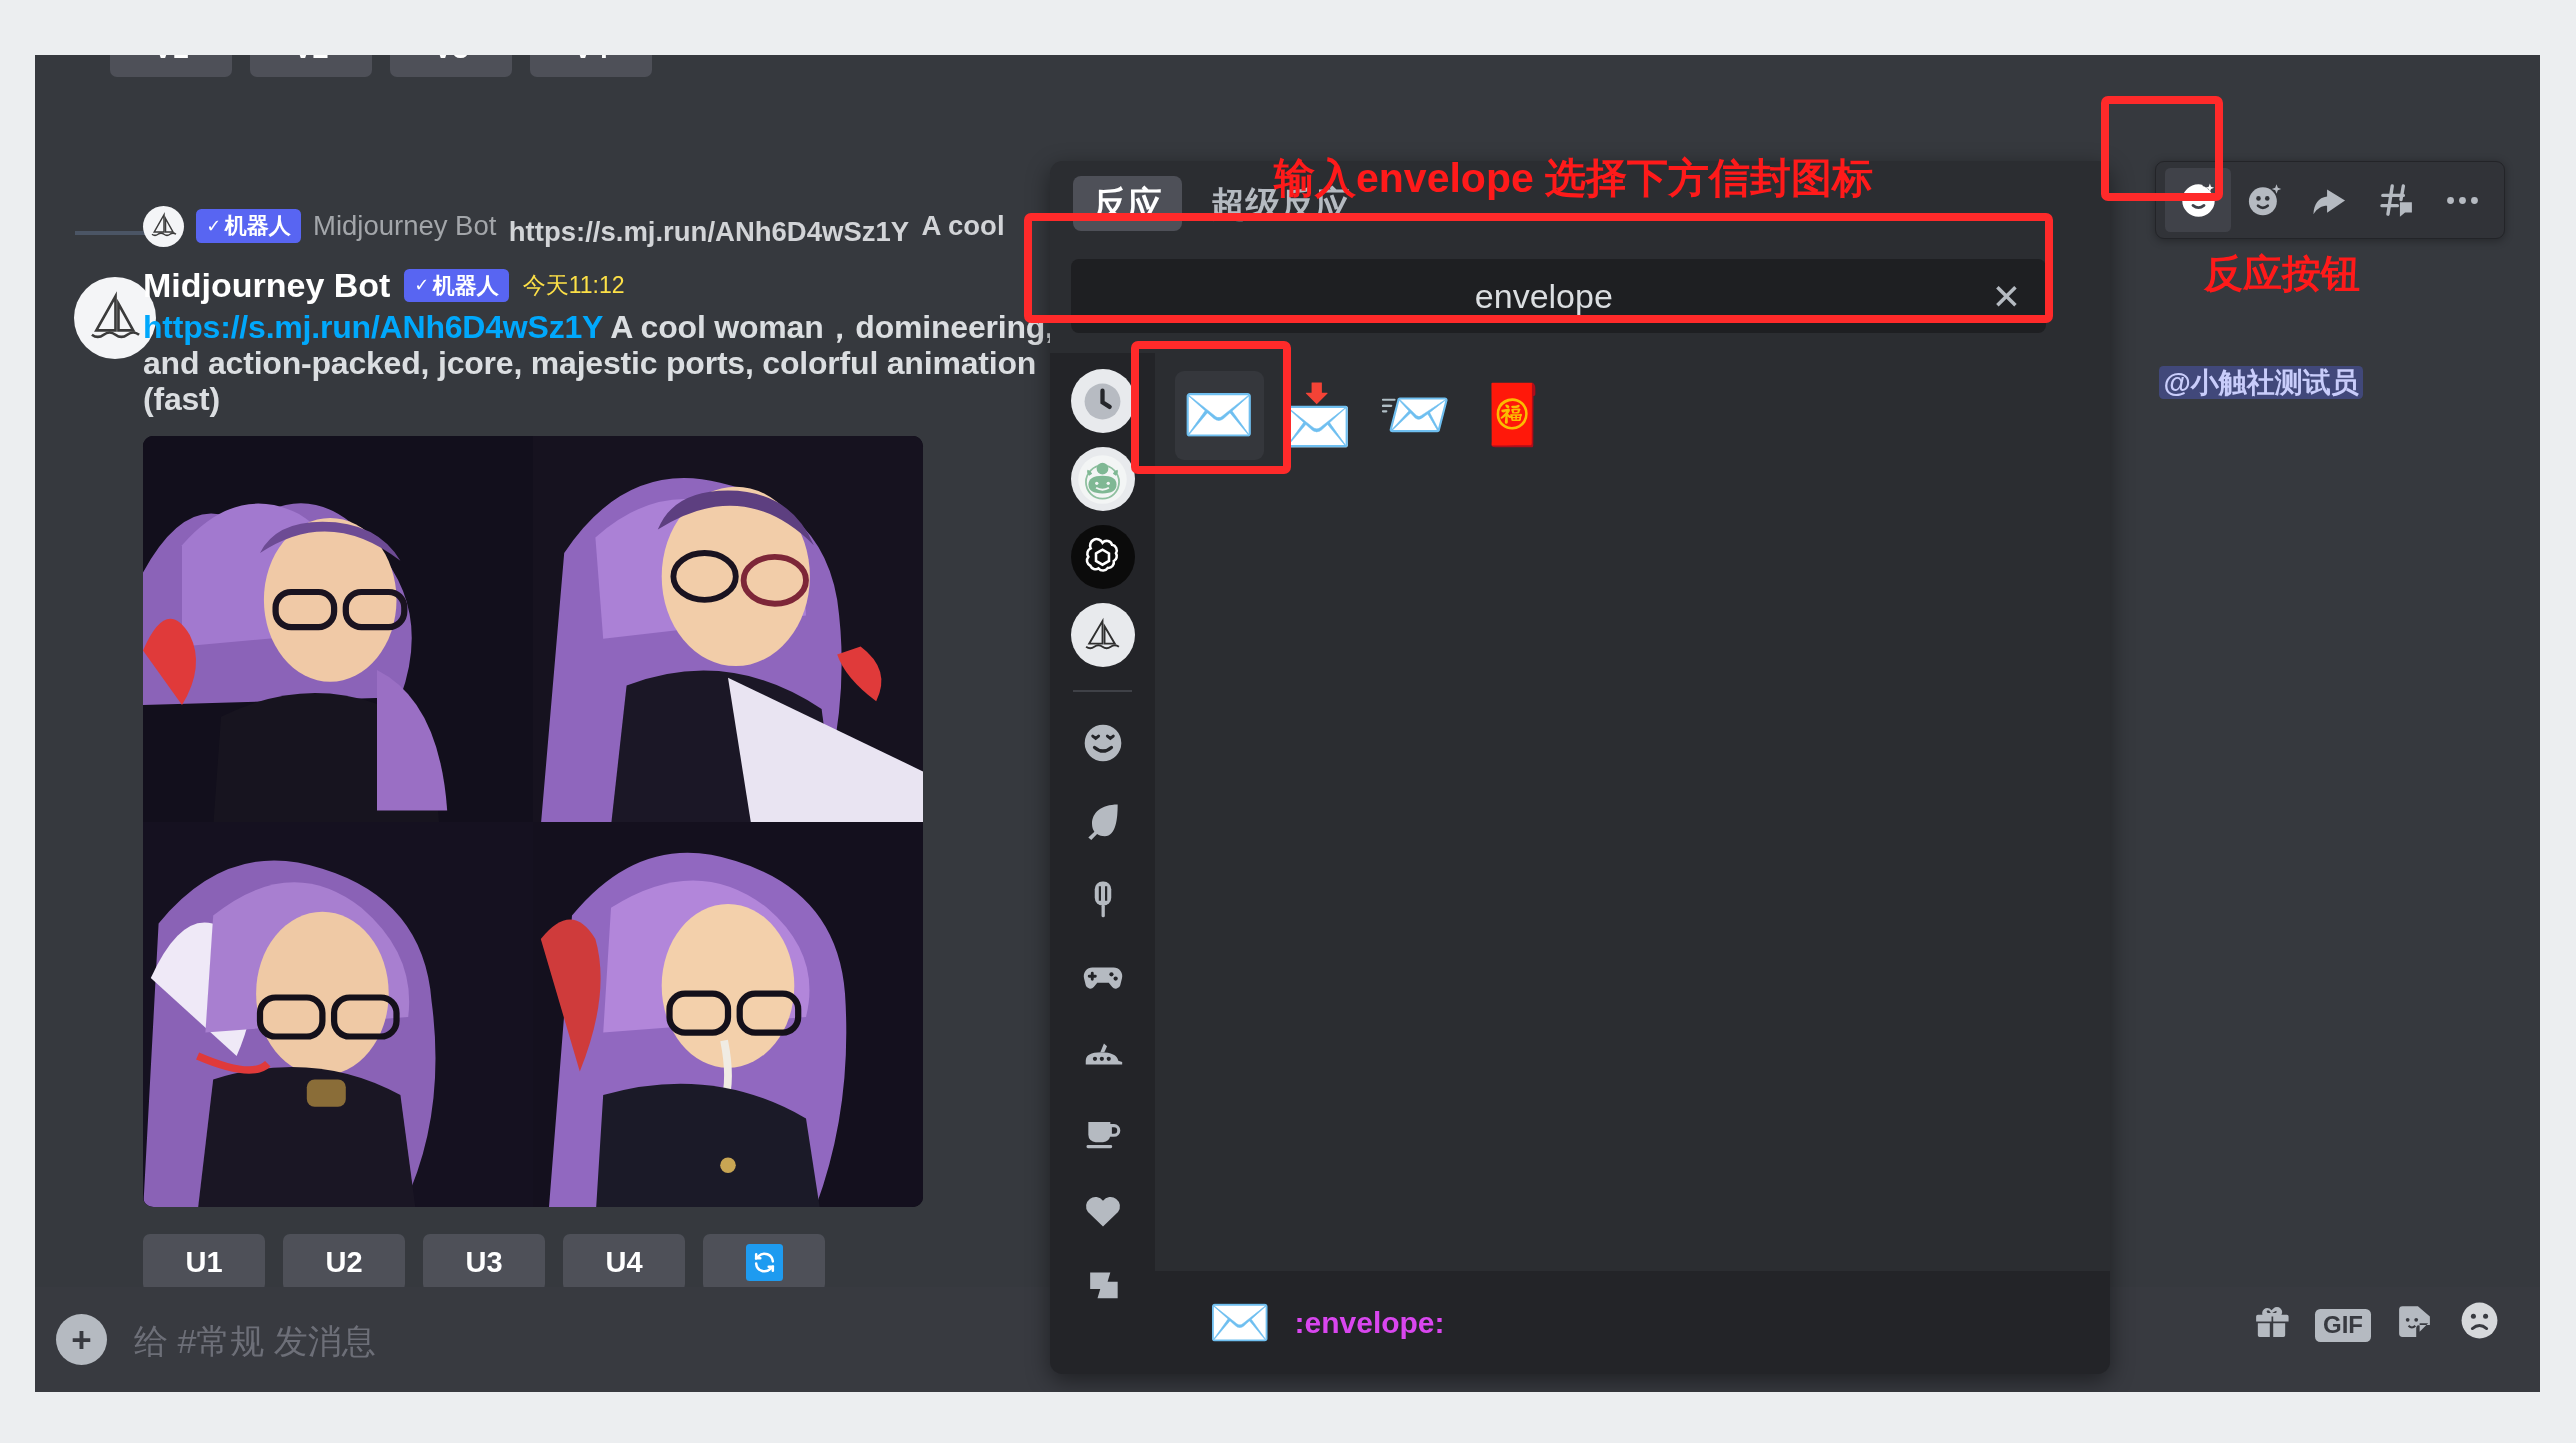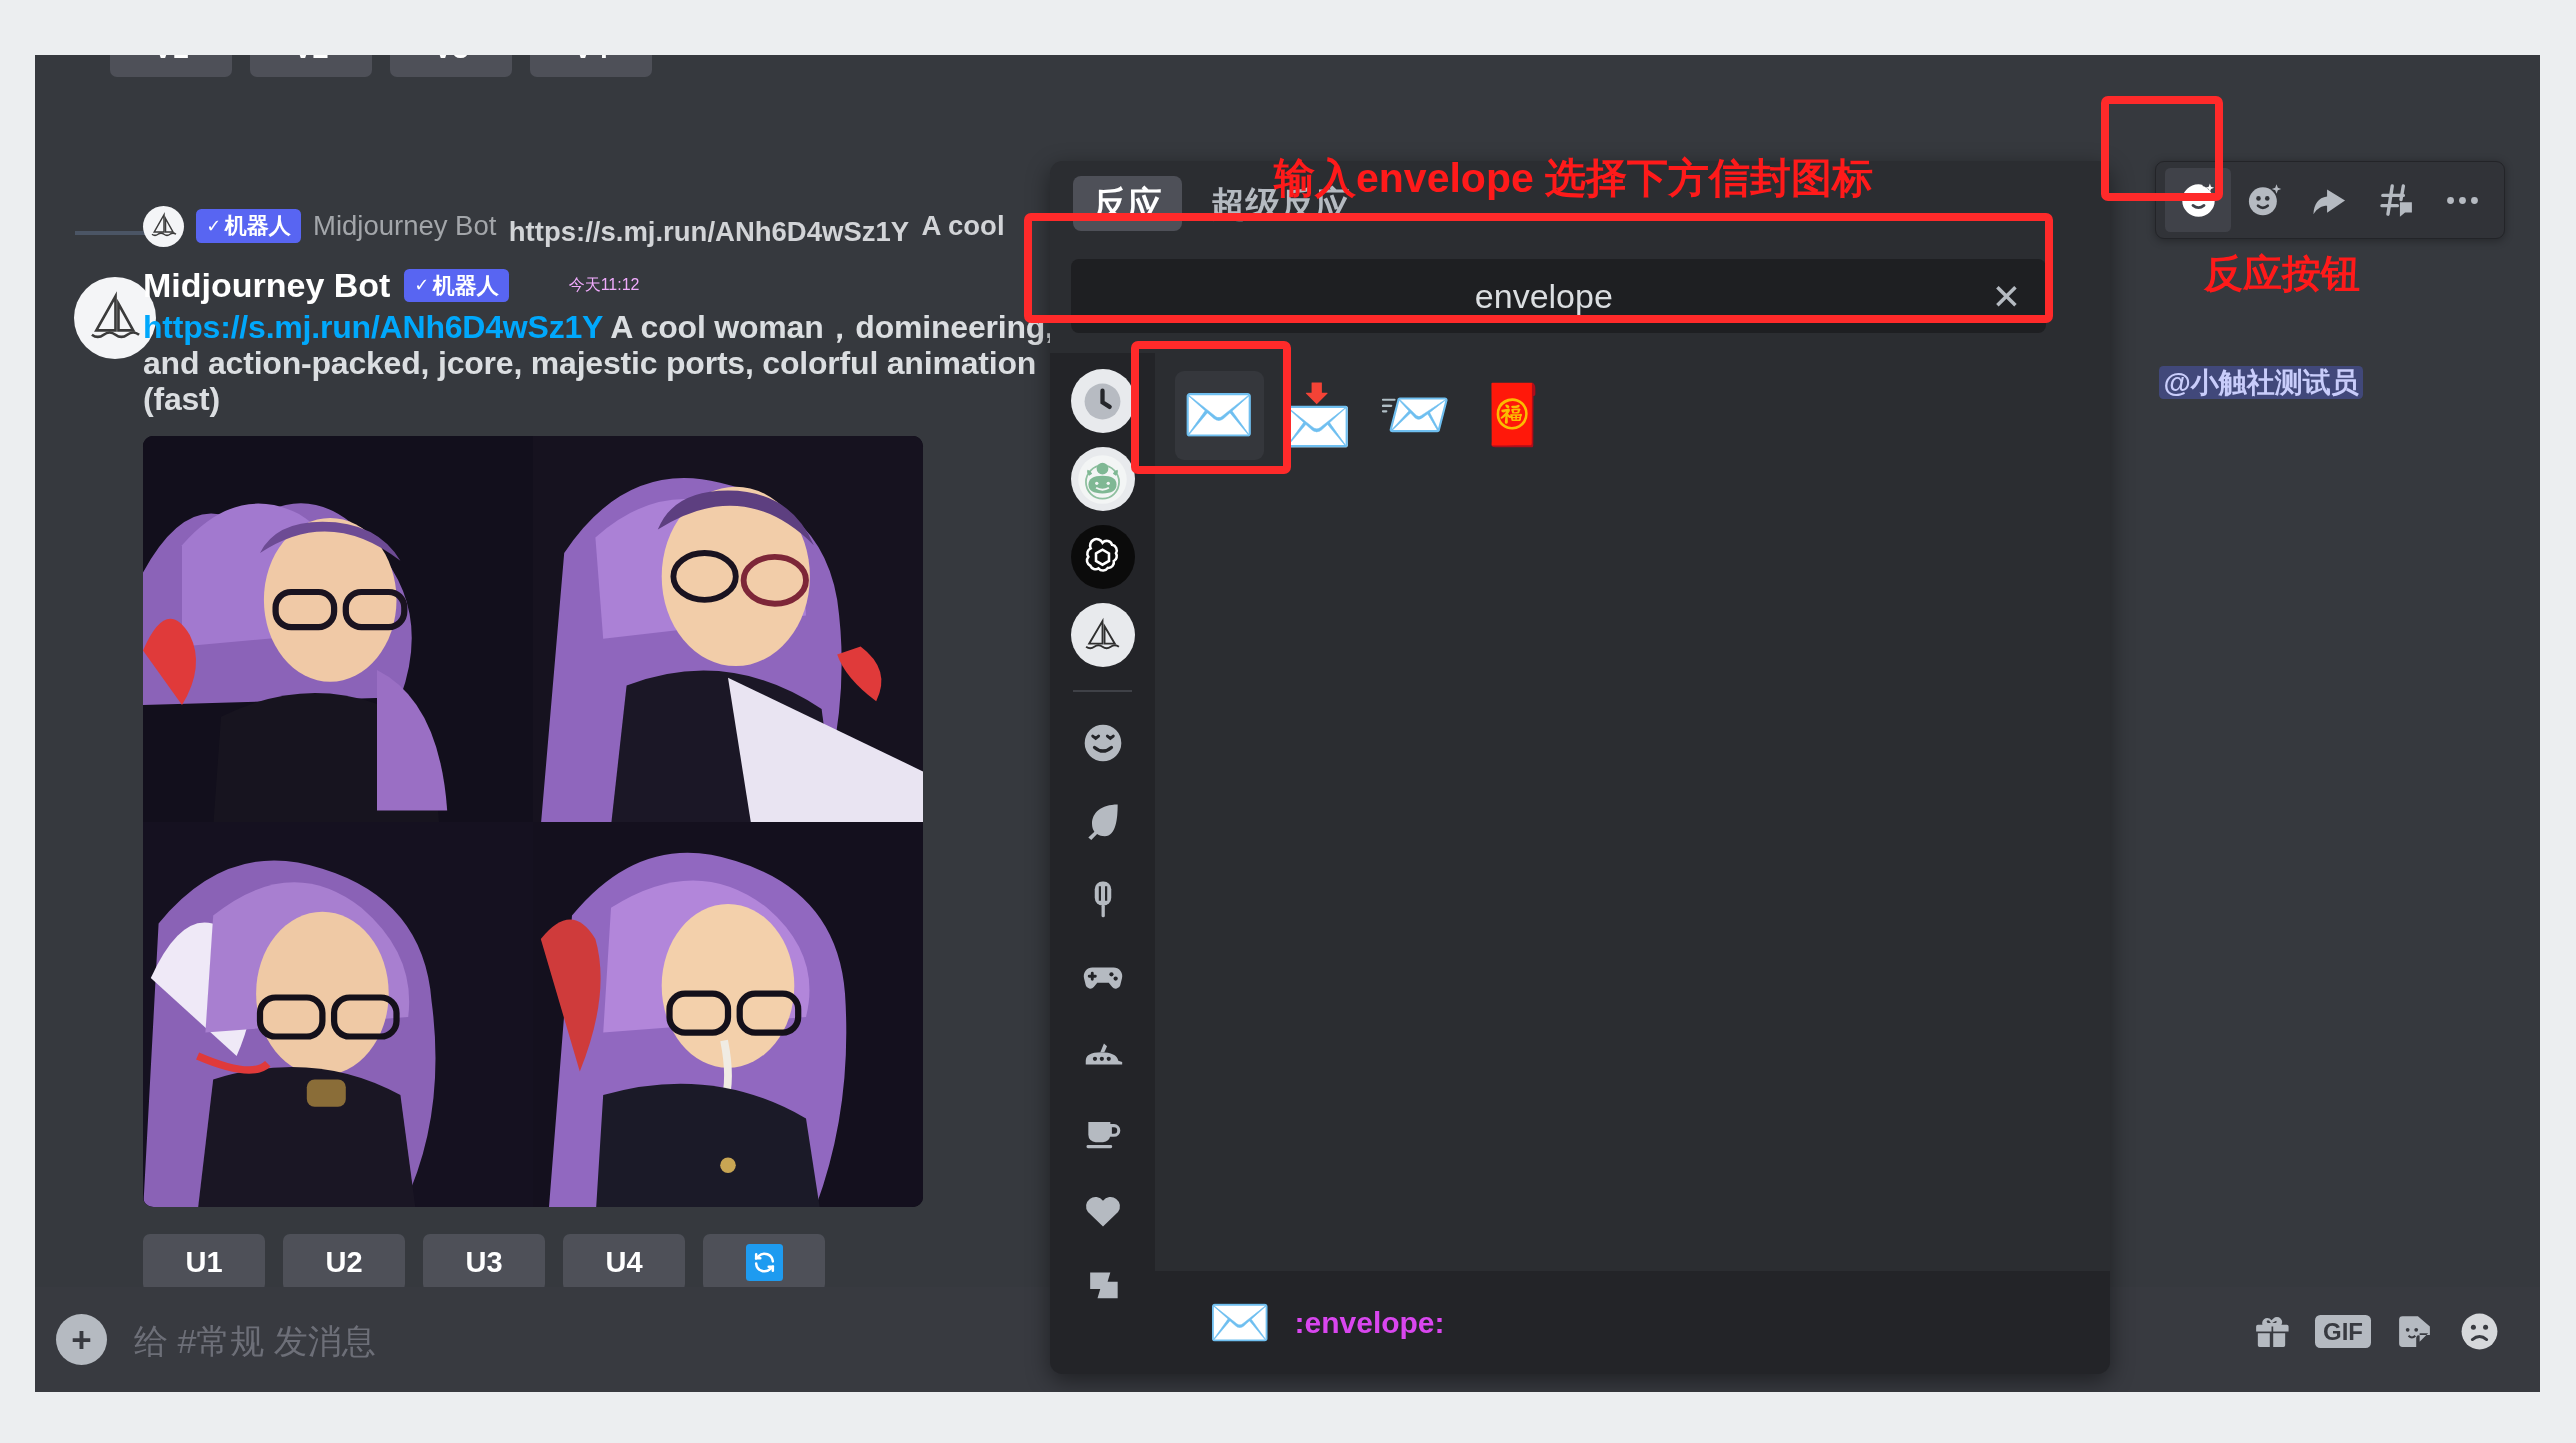--- a/index.html
+++ b/index.html
@@ -77,21 +77,21 @@
     position: absolute; left: 39px; top: 222px;
     width: 82px; height: 82px; border-radius: 50%;
     background: #f4f5f7; overflow: hidden;
     display: flex; align-items: center; justify-content: center;
   }
   .msg-header {
     position: absolute; left: 108px; top: 211px;
     display: flex; align-items: center; gap: 14px; white-space: nowrap;
   }
   .msg-author { color: #ffffff; font-size: 34px; font-weight: 700; }
-  .msg-time { color: #f0abfc; font-size: 16px; margin-left: 46px; }
+  .msg-time { color: #fde047; font-size: 23px; }
 
   .msg-body {
     position: absolute; left: 108px; top: 255px;
     width: 2350px;
     color: #dbdee1; font-size: 32px; font-weight: 700;
     line-height: 1.12;
     letter-spacing: -0.2px;
   }
   .msg-body .link { font-weight: 700; }
   .mention {
@@ -141,22 +141,22 @@
     position: absolute; left: 21px; top: 27px;
     width: 51px; height: 51px; border-radius: 50%; background: #b5bac1;
     display: flex; align-items: center; justify-content: center;
     color: #383a40; font-size: 35px; font-weight: 700;
   }
   .composer-placeholder {
     position: absolute; left: 99px; top: 32px;
     color: #6d6f78; font-size: 34px;
   }
   .composer-icons {
-    position: absolute; right: 39px; top: 23px;
-    display: flex; align-items: center; gap: 23px;
+    position: absolute; right: 39px; top: 12px;
+    display: flex; align-items: flex-end; gap: 23px;
   }
   .cicon { color: #b5bac1; display: flex; align-items: center; justify-content: center; cursor: pointer; }
   .gif-box {
     background: #b5bac1; color: #383a40;
     font-size: 24px; font-weight: 700;
     border-radius: 5.3px; padding: 2.7px 8px;
   }
 
   
   .msg-toolbar {

